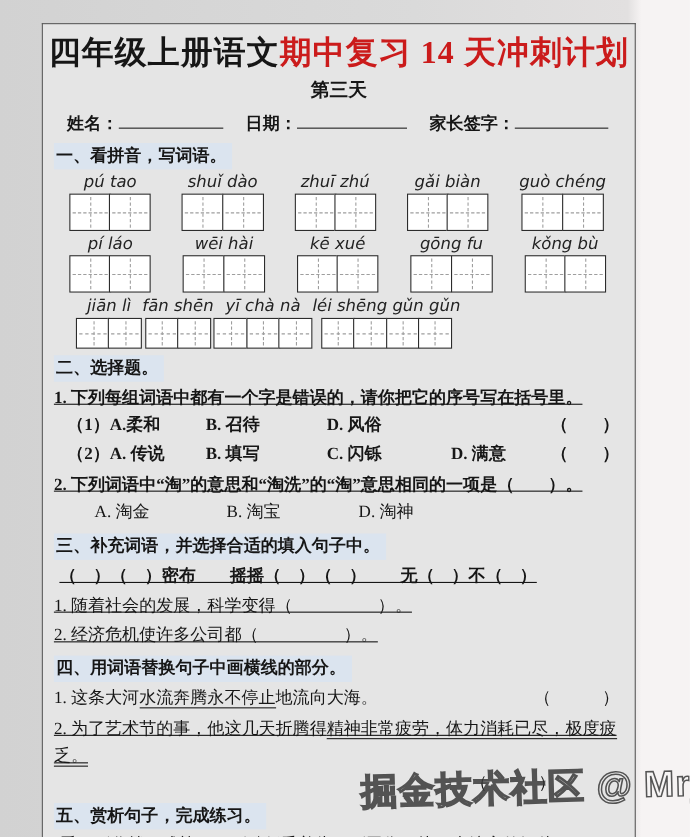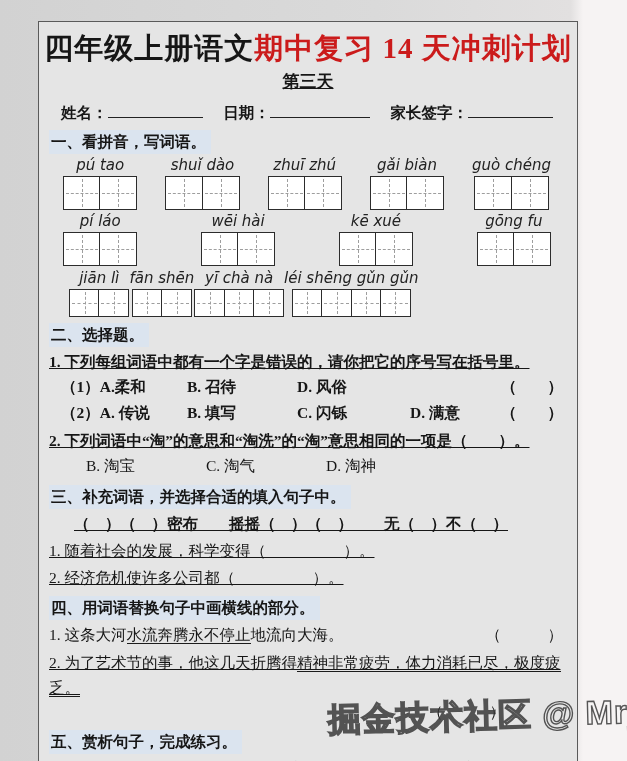--- a/index.html
+++ b/index.html
@@ -10,21 +10,21 @@
     position: relative;
     color:#161616;
   }
   .page {
     position:absolute; left:38px; top:21px; width:540px; height:740px;
     background:#e5e5e5; border:1px solid #5a5a5a; border-bottom:none;
     overflow:hidden; padding:8px 0 0 0;
   }
   .title { text-align:center; font-size:29px; font-weight:bold; letter-spacing:1px; line-height:36px; white-space:nowrap; }
   .title .red { color:#cb1b1b; }
-  .subtitle { text-align:center; font-size:17px; font-weight:bold; line-height:27px; margin-top:2px;text-decoration:underline; }
+  .subtitle { text-align:center; font-size:17px; font-weight:bold; line-height:27px; margin-top:2px; }
   .fields { display:flex; justify-content:space-between; padding:0 24px 0 22px; margin-top:7px; font-size:15.5px; font-weight:bold; line-height:22px; }
   .field { white-space:nowrap; }
   .uline { display:inline-block; border-bottom:1.2px solid #222; height:13px; vertical-align:baseline; }
   .w95 { width:95px; } .w100 { width:100px; } .w85 { width:85px; }
 
   .sec-h { padding-left:10px; margin-top:6px; line-height:21px; }
   .hl { display:inline-block; background:#dbe4ef; font-size:15.5px; font-weight:bold; padding:1px 5px 2px 2px; }
 
   .pinrow { display:flex; justify-content:space-between; padding:0 26px 0 24px; margin-top:3px; }
   .pinrow3 { display:flex; padding:0 0 0 30px; margin-top:4px; }
@@ -37,21 +37,21 @@
   .tian::after  { content:""; position:absolute; top:2px; bottom:2px; left:50%; border-left:1px dashed #9e9e9e; }
   .small .tian { width:31px; height:28px; }
 
   .tline { font-size:15.5px; line-height:25px; padding-left:10px; margin-top:2px;text-decoration:underline; }
   .bold { font-weight:bold; }
   .optrow { display:flex; font-size:15.5px; font-weight:bold; line-height:26px; padding-left:22px; }
   .optrow .o0 { width:126px; } .optrow .o1 { width:110px; } .optrow .o2 { width:113px; } .optrow .o3 { flex:1; }
   .optrow .br { padding-right:14px; white-space:nowrap; }
   .optrow2 { display:flex; font-size:15.5px; line-height:26px; padding-left:47px; }
   .optrow2 span { width:120px; }
-  .indent { padding-left:35px; }
+  .indent { padding-left:15px; }
   .flexline { display:flex; justify-content:space-between; font-size:15.5px; line-height:26px; padding:0 14px 0 10px; margin-top:2px; }
   .u { border-bottom:1.2px solid #1c1c1c; }
   .right-br { text-align:right; padding-right:72px; font-size:15.5px; line-height:24px; }
 
   .watermark {
     position:absolute; left:328px; top:694px;
     font-family:"Liberation Sans", sans-serif;
     font-size:33px; font-weight:bold; white-space:nowrap; letter-spacing:1px;
     color:rgba(255,255,255,0.18);
     -webkit-text-stroke:1.4px rgba(45,45,45,0.8);
@@ -134,20 +134,27 @@
           <div class="tian"></div>
         </div>
       </div>
     <div class="pgroup">
         <div class="pinyin">gōng  fu</div>
         <div class="boxes">
           <div class="tian"></div>
           <div class="tian"></div>
         </div>
       </div>
+    <div class="pgroup">
+        <div class="pinyin">kǒng  bù</div>
+        <div class="boxes">
+          <div class="tian"></div>
+          <div class="tian"></div>
+        </div>
+      </div>
   </div>
 
   <div class="pinrow3 small">
     <div class="pgroup">
         <div class="pinyin">jiān  lì</div>
         <div class="boxes">
           <div class="tian"></div>
           <div class="tian"></div>
         </div>
       </div>
@@ -187,22 +194,22 @@
   </div>
   <div class="optrow">
     <span class="o0">（2）A. 传说</span>
       <span class="o1">B. 填写</span>
       <span class="o2">C. 闪铄</span>
       <span class="o3">D. 满意</span>
       <span class="br">（　　）</span>
   </div>
   <div class="tline bold">2. 下列词语中“淘”的意思和“淘洗”的“淘”意思相同的一项是（　　）。</div>
   <div class="optrow2">
+    <span>A. 淘金</span>
       <span>B. 淘宝</span>
-      <span>C. 淘气</span>
       <span>D. 淘神</span>
   </div>
 
   <div class="sec-h"><span class="hl">三、补充词语，并选择合适的填入句子中。</span></div>
   <div class="tline bold indent">（　）（　）密布　　摇摇（　）（　）　　无（　）不（　）</div>
   <div class="tline">1. 随着社会的发展，科学变得（　　　　　）。</div>
   <div class="tline">2. 经济危机使许多公司都（　　　　　）。</div>
 
   <div class="sec-h"><span class="hl">四、用词语替换句子中画横线的部分。</span></div>
   <div class="flexline">

